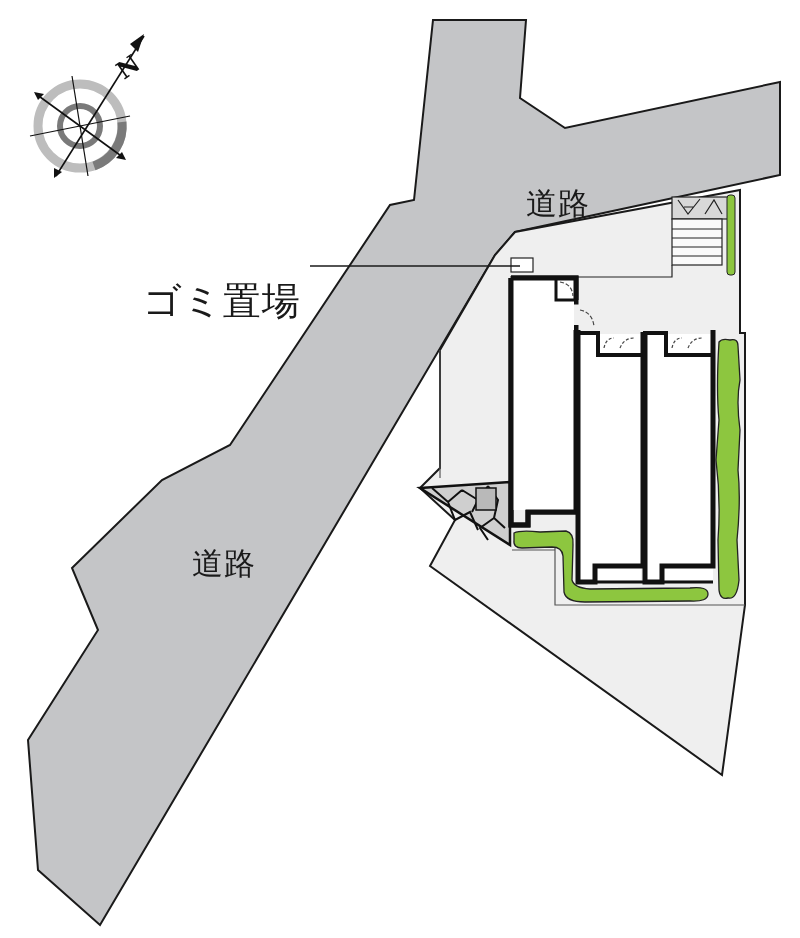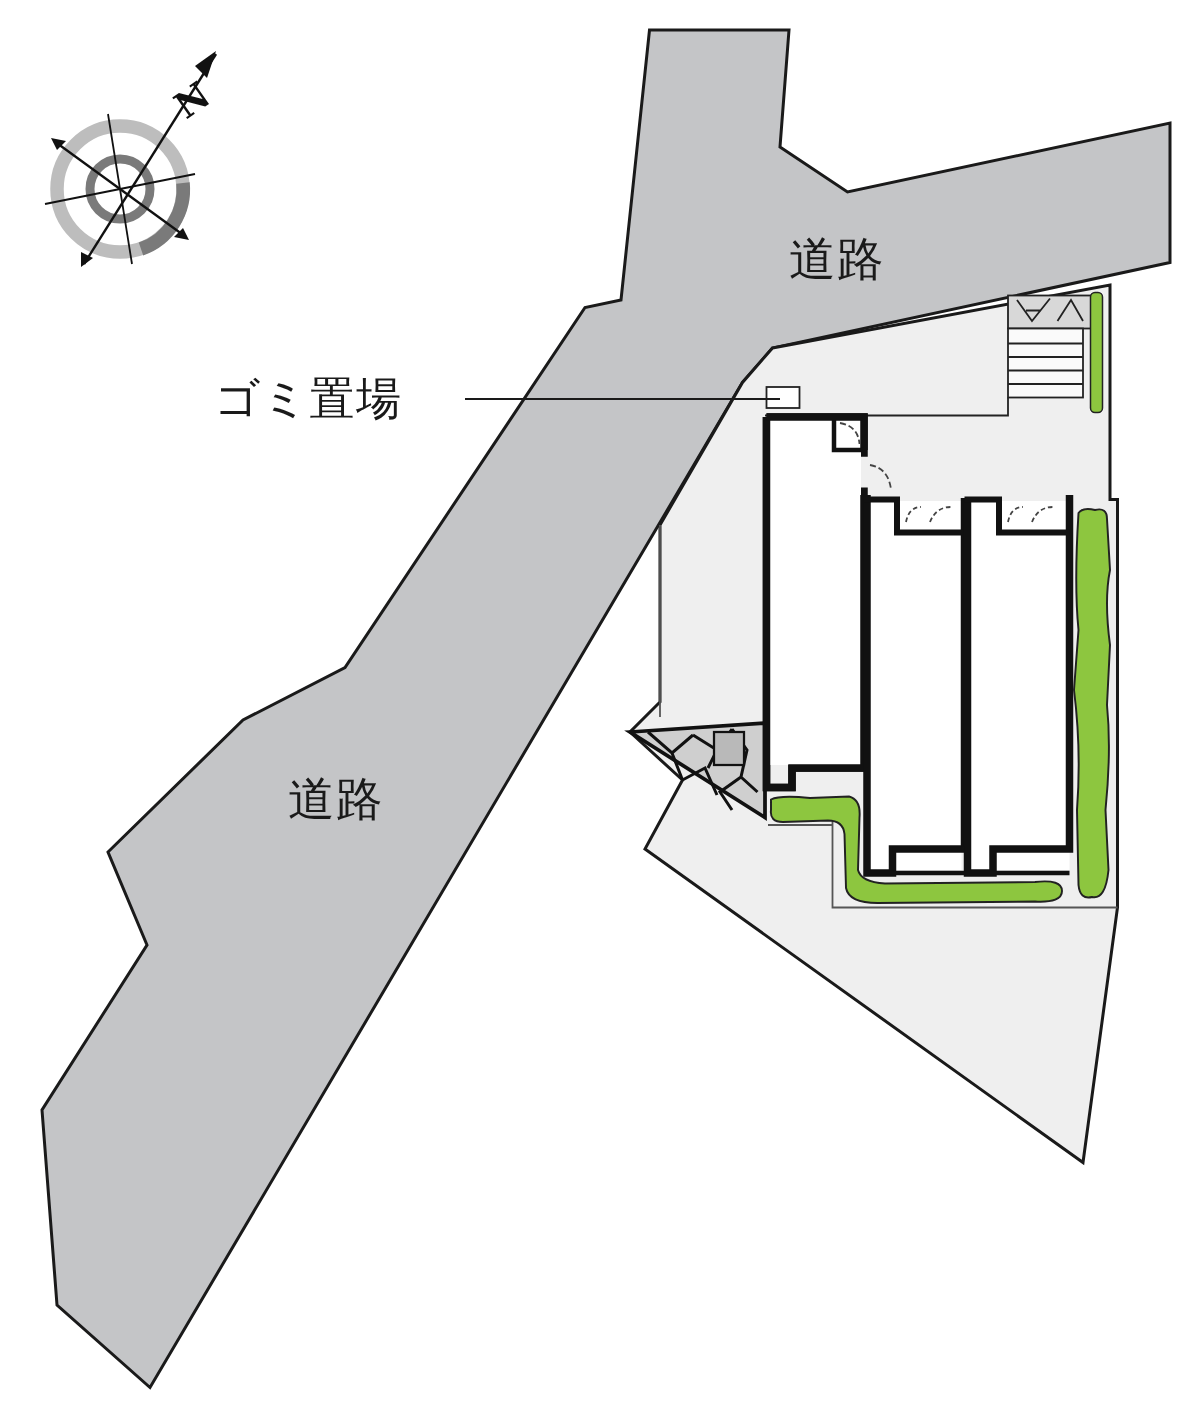--- a/index.html
+++ b/index.html
@@ -1,20 +1,20 @@
 <!DOCTYPE html>
 <html><head>
 <meta charset="utf-8">
 <style>
   html, body { margin: 0; padding: 0; background: #ffffff; }
   body { width: 800px; height: 938px; position: relative; overflow: hidden;
          font-family: "DejaVu Sans", "Liberation Sans", sans-serif; }
   #map { position: absolute; left: 0; top: 0; width: 800px; height: 938px; }
   .label { position: absolute; color: #1a1a1a; font-size: 31px; line-height: 1;
-           font-family: "DejaVu Sans", sans-serif; white-space: nowrap; letter-spacing: 1px; }
+           font-family: "DejaVu Sans", sans-serif; white-space: nowrap; letter-spacing: 1px; margin-top: 30px; }
 </style>
 </head>
 <body>
 
 <svg id="map" viewBox="0 0 800 938" xmlns="http://www.w3.org/2000/svg">
 
   <g>
     <path d="M433,20 L526,20 L520,98 L565,128 L780,82 L780,175 L515,232
          L495,255 L100,925 L38,870 L28,740 L98,630 L72,568 L162,480 L230,445
          L390,205 L414,200 Z" fill="#c4c5c7" stroke="#1a1a1a" stroke-width="2" stroke-linejoin="miter"></path>
@@ -91,13 +91,13 @@
     <polygon points="64,-92 50,-82 58,-74" fill="#111"></polygon>
     <polygon points="-46,-34 -36,-32 -42,-26" fill="#111"></polygon>
     <polygon points="46,34 36,32 42,26" fill="#111"></polygon>
     <polygon points="-26,52 -26,42 -18,46" fill="#111"></polygon>
     <text x="0" y="0" transform="translate(44,-46) rotate(-35)" font-size="24" font-weight="bold" font-family="DejaVu Serif, serif" fill="#111">N</text>
   </g>
 </svg>
 
 <div class="label" style="left:526px; top:158px;">道路</div>
 <div class="label" style="left:192px; top:518px;">道路</div>
-<div class="label" style="left:143px; top:252px; font-size:30px;">ゴミ置場</div>
+<div class="label" style="left:143px; top:252px; font-size:38px;">ゴミ置場</div>
 
 </body></html>

